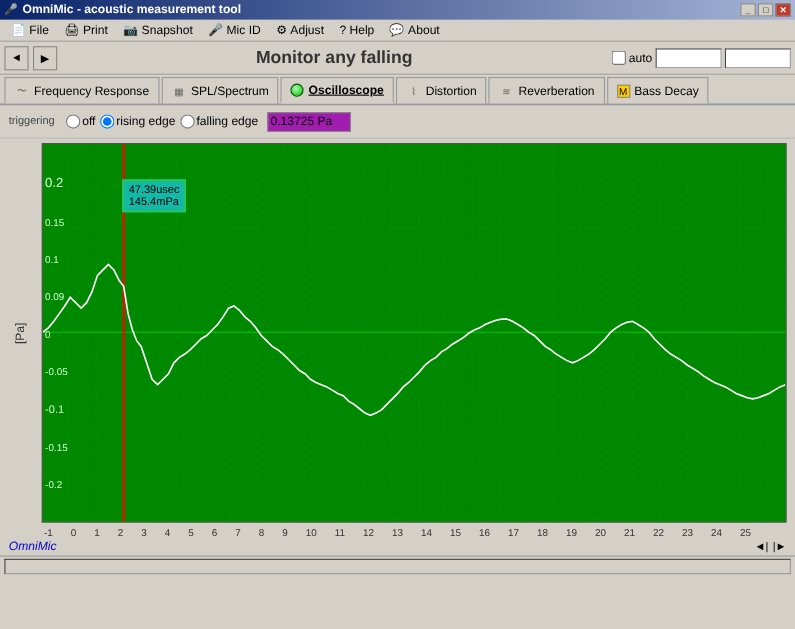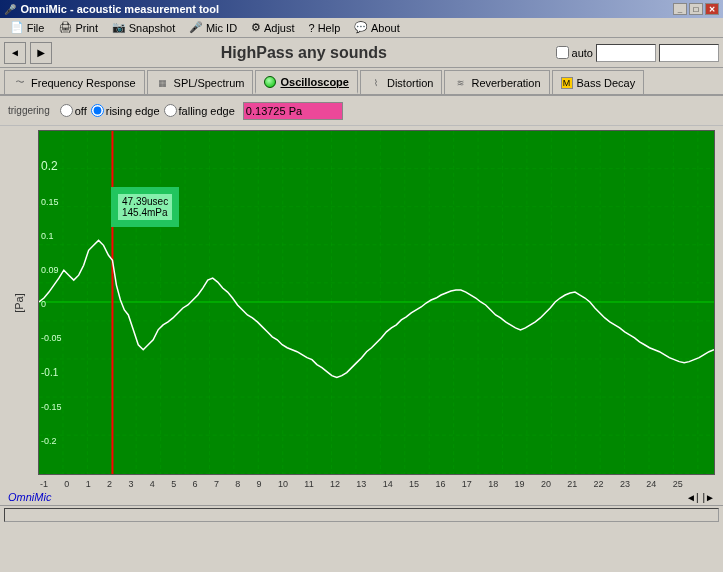--- a/index.html
+++ b/index.html
@@ -103,21 +103,21 @@
       height: 30px;
       display: flex;
       align-items: center;
       padding: 2px 8px;
       gap: 8px;
       border-bottom: 1px solid #bbb;
     }
     .radio-group { display: flex; align-items: center; gap: 4px; }
     .radio-label-title { font-size: 10px; color: #444; margin-right: 2px; }
     .radio-option { display: flex; align-items: center; gap: 2px; font-size: 11px; }
-    .pa-input { width: 100px; height: 18px; border: 1px solid #888; background: #ec4899; font-size: 11px; padding: 0 2px; }
+    .pa-input { width: 76px; height: 18px; border: 1px solid #888; background: #a21caf; font-size: 11px; padding: 0 2px; }
 
     
     .chart-container {
       position: relative;
       margin: 2px 4px;
       background: #008800;
       border: 1px solid #555;
       height: 345px;
     }
     .chart-title {
@@ -138,23 +138,23 @@
       display: flex; gap: 4px;
     }
     .cursor-icon-btn {
       width: 16px; height: 16px; background: #d4d0c8; border: 1px solid #888;
       display: flex; align-items: center; justify-content: center; font-size: 8px; cursor: pointer;
     }
 
     
     .chart-tooltip {
       position: absolute;
-      top: 56px; left: 72px;
-      background: #86efac;
-      border: 7px solid #22c55e;
+      top: 32px; left: 72px;
+      background: #14b8a6;
+      border: 2px solid #22c55e;
       padding: 2px 4px;
       font-size: 10px;
       color: black;
     }
     .x-axis-label {
       text-align: center; font-size: 11px; color: #333; margin: 2px 0;
     }
     .bottom-bar {
       display: flex; align-items: center; justify-content: space-between;
       padding: 2px 8px;
@@ -219,21 +219,21 @@
   </div>
   <div class="menu-item">
     <span>💬</span>
     <span>About</span>
   </div>
 </div>
 
 <div class="toolbar">
   <div class="toolbar-btn">◄</div>
   <div class="toolbar-btn">▶</div>
-  <div class="monitor-title">HighPass any sounds</div>
+  <div class="monitor-title">Monitor any falling</div>
   <div class="auto-section">
     <input type="checkbox" style="">
     <span>auto</span>
     <input class="auto-input" type="text" style="">
     <input class="auto-input" type="text" style="">
   </div>
 </div>
 
 <div class="tab-bar">
   <div class="tab">

